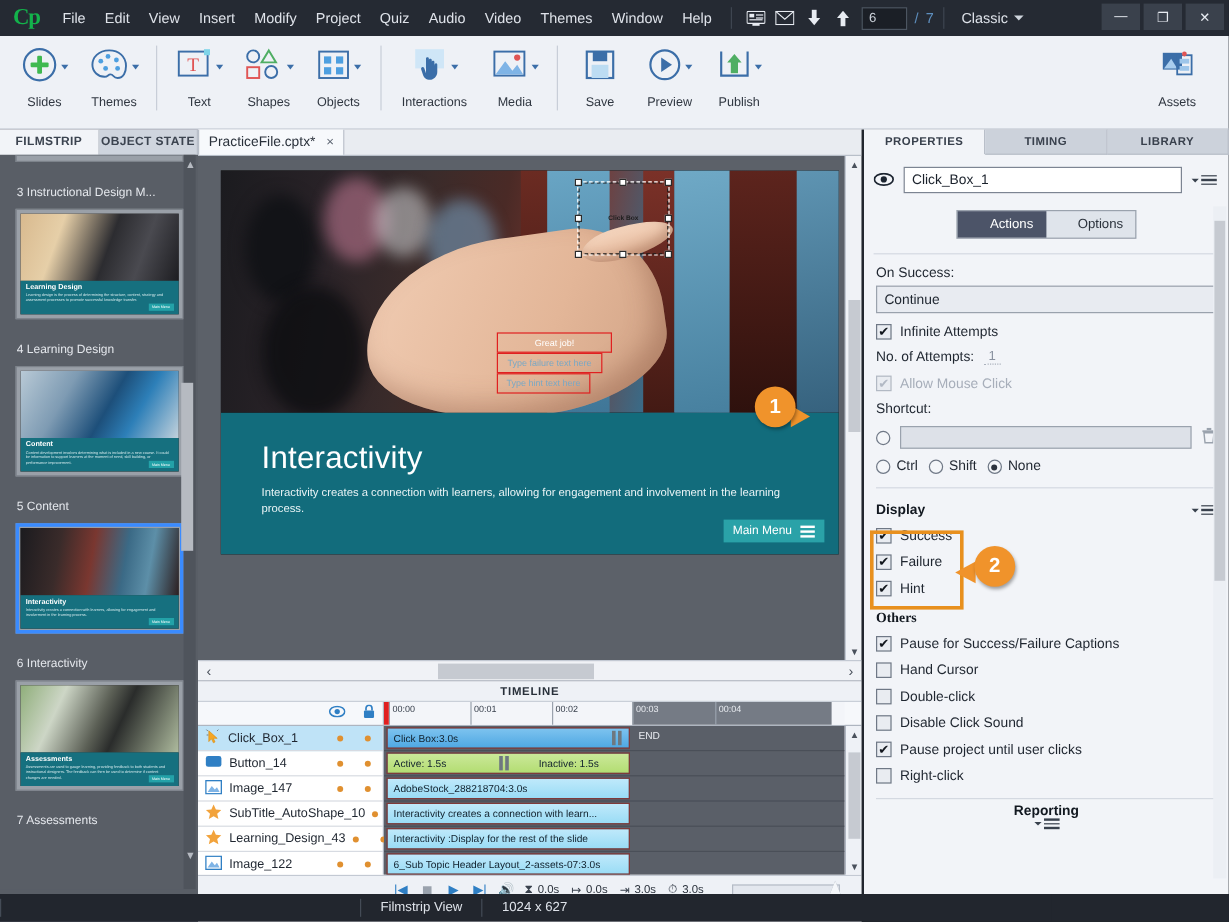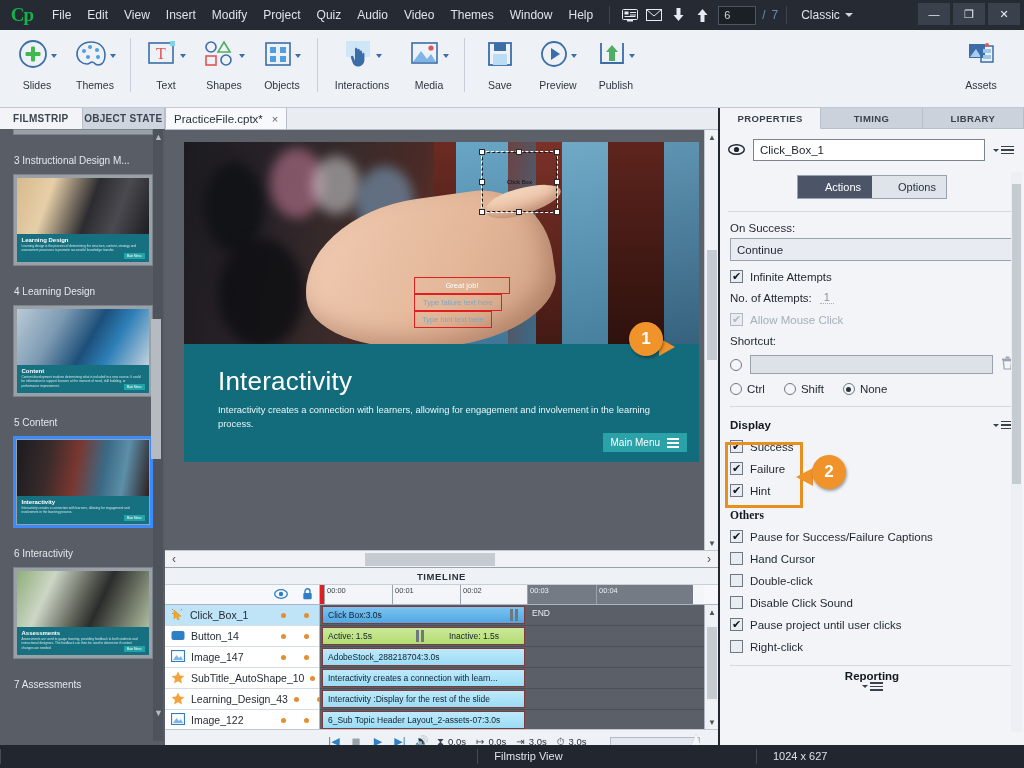--- a/index.html
+++ b/index.html
@@ -314,36 +314,36 @@
   .attempts-row { display:flex; align-items:center; gap:8px; margin-top:8px; font-size:11.5px; color:#1f2630; }
   .attempts-val { color:#8a92a0; font-size:11px; border-bottom:1px dotted #aab1bc; padding:0 4px; }
   .shortcut-row { display:flex; align-items:center; gap:8px; margin-top:8px; }
   .radio {
     width:12px;height:12px;border-radius:50%; border:1px solid #6f7886; background:#f4f6f9;
     display:flex;align-items:center;justify-content:center;
   }
   .radio .in { width:5px;height:5px;border-radius:50%; background:#2c333d; }
   .sc-input { flex:1; height:19px; border:1px solid #9aa2ad; background:#dde1e8; }
   .trash { color:#9aa2ad; font-size:13px; }
-  .radios { display:flex; align-items:flex-end; gap:10px; margin-top:9px; font-size:11.5px; color:#1f2630; }
+  .radios { display:flex; align-items:flex-end; gap:0; margin-top:9px; font-size:11.5px; color:#1f2630; }
   .radios .grp { display:flex; align-items:center; gap:5px; margin-right:9px; }
   .sec-head {
     display:flex; align-items:center; justify-content:space-between;
     font-size:11.5px; font-weight:bold; color:#121820; margin-top:12px;
   }
   .hl-box {
     position:absolute; border:3px solid #e8901e; z-index:5;
   }
   .rp-scroll { position:absolute; right:2px; top:64px; width:11px; height:560px; background:#eceff4; }
   .rp-scroll .thumb { position:absolute; left:1px; top:12px; width:9px; height:300px; background:#c6cad1; }
 
   
   .statusbar {
     position:absolute; left:0; bottom:0; width:876px; height:23px; background:#22262e;
-    display:flex; align-items:center; justify-content:space-between; padding-right:0;gap:39px;
+    display:flex; align-items:center; justify-content:flex-start; padding-right:0;
   }
   .sb-cell { padding:0 16px; font-size:11px; color:#dfe3ea; border-left:1px solid #444b56; height:15px; line-height:15px; }
 
   
   .photo-bg {
     position:absolute; inset:0;
     background:
       radial-gradient(closest-side at 88% 40%, rgba(120,170,200,.85), rgba(30,50,70,0) 70%),
       linear-gradient(100deg,#1b1b1f 0%, #2a2328 18%, #3a2b2a 32%, #4a2a26 44%, #7a3730 56%, #3b6a86 70%, #5d8fa8 82%, #2c1f20 100%);
   }

